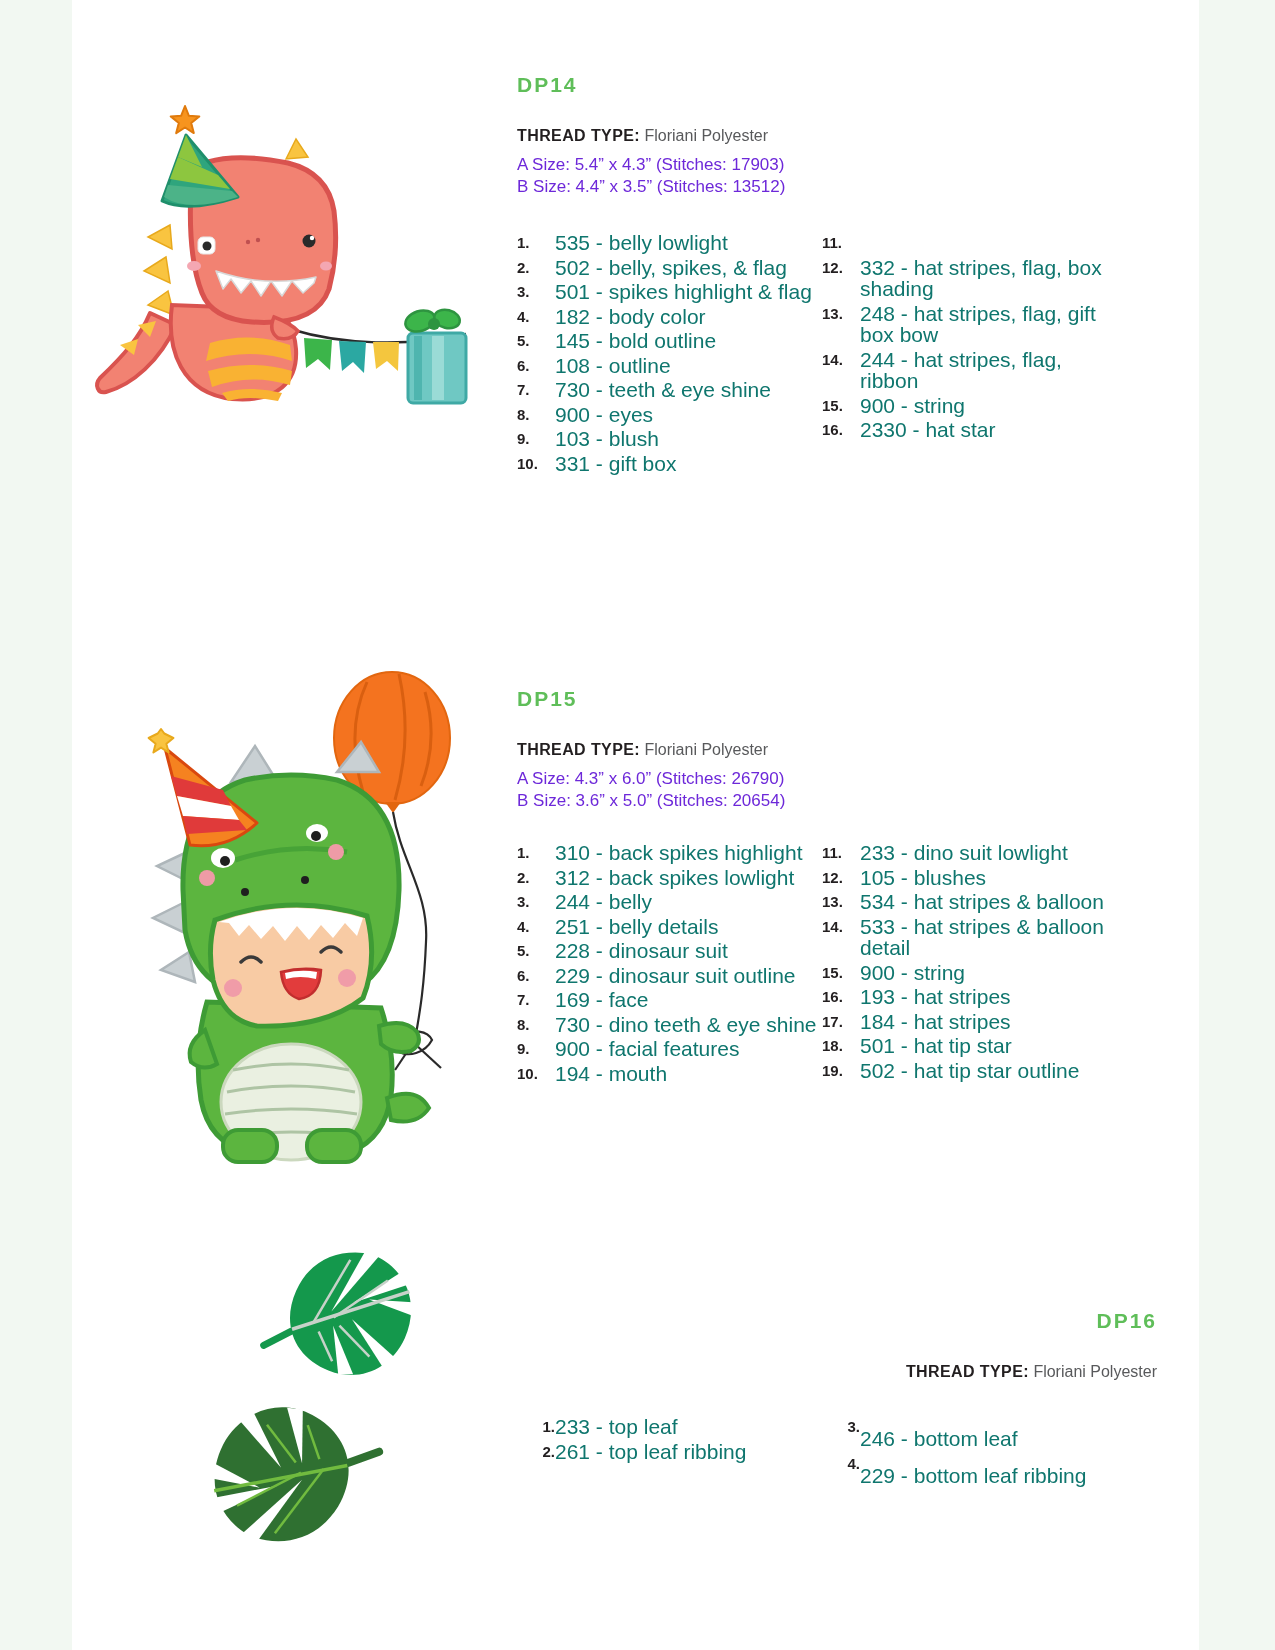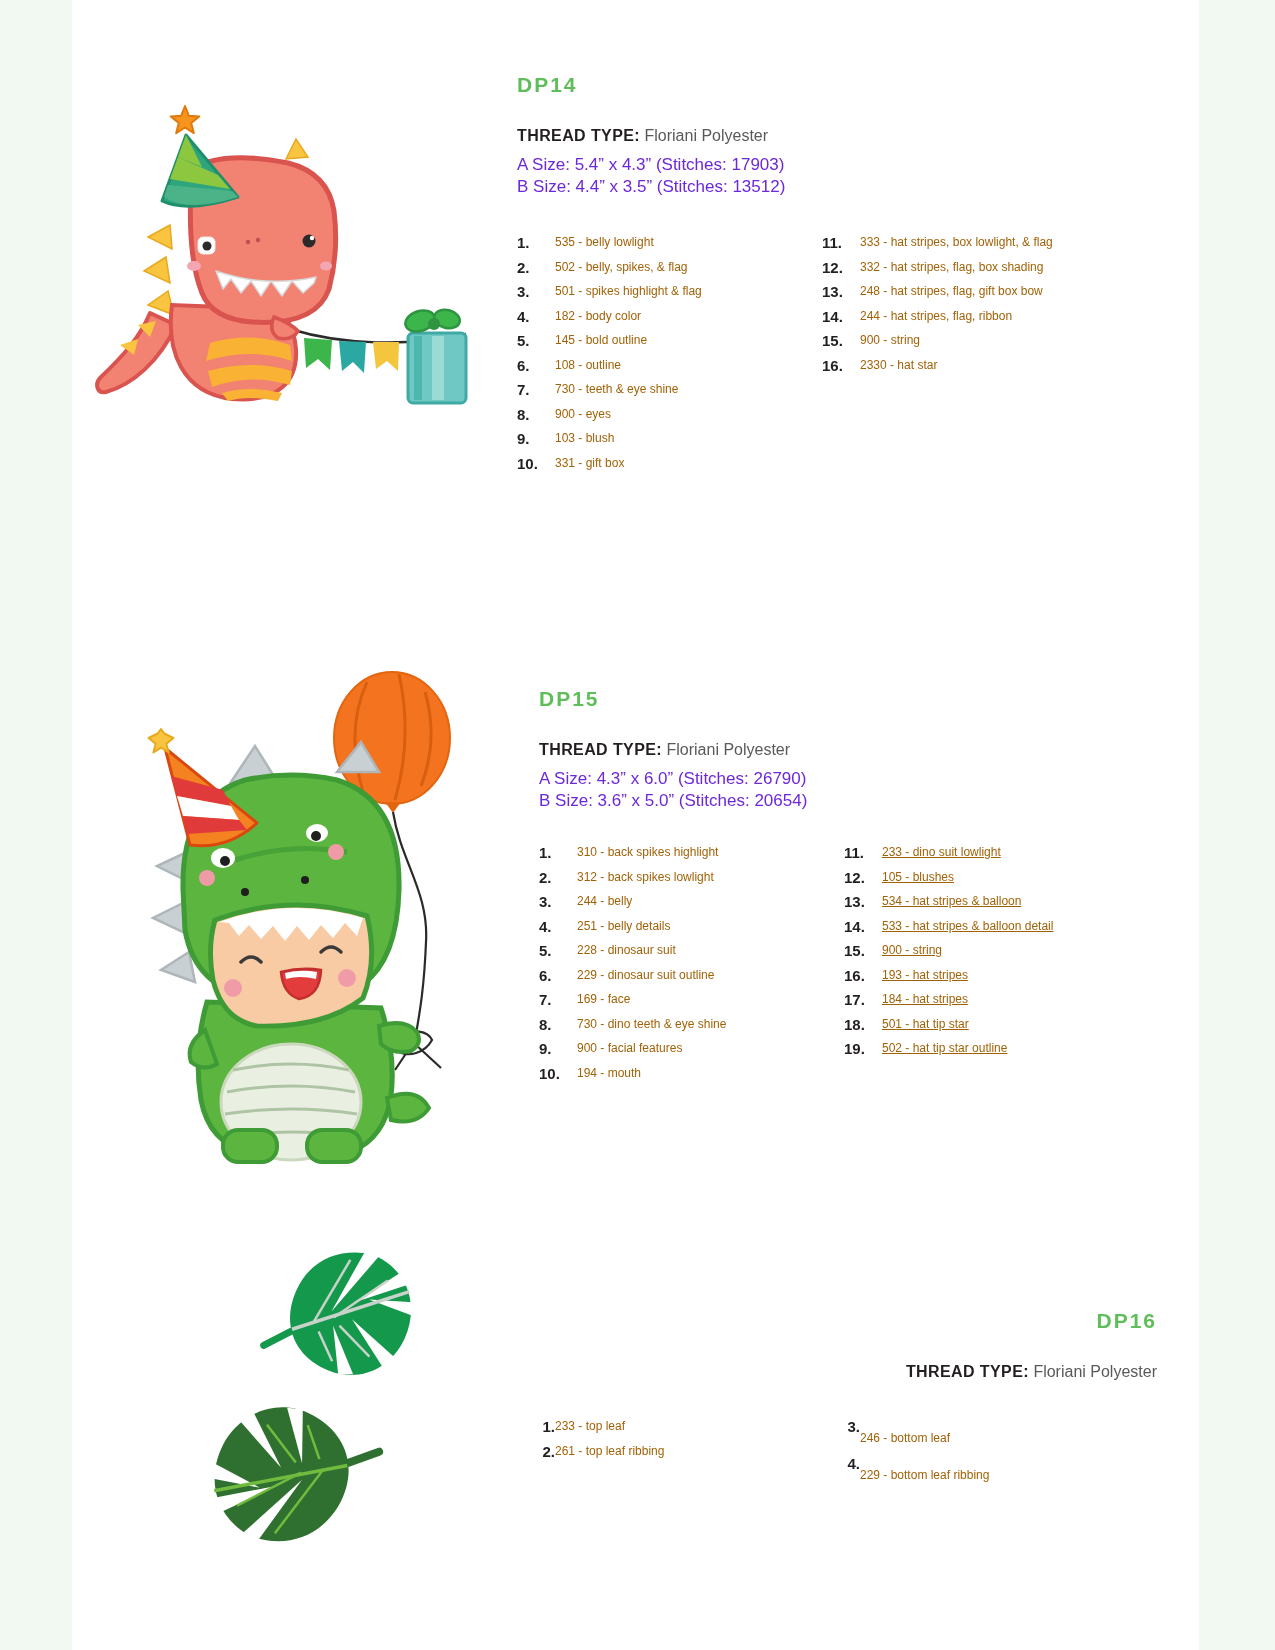--- a/index.html
+++ b/index.html
@@ -6,43 +6,43 @@
   .page{
     position:relative;width:1275px;height:1650px;background:#ffffff;
     font-family:"Liberation Sans", sans-serif;overflow:hidden;
   }
   .strip{position:absolute;top:0;height:1650px;background:#F2F8F2;}
   .strip.left{left:0;width:72px;}
   .strip.right{right:0;width:76px;}
 
   .sec{position:absolute;left:517px;width:640px;}
   .sec-a{top:72px;}
-  .sec-b{top:686px;margin-left:22px;}
+  .sec-b{top:686px;}
   .sec-c{top:1308px;text-align:right;}
 
   .title{
     margin:0;font-size:21px;line-height:26px;font-weight:bold;
     color:#5FBE59;letter-spacing:2px;
   }
   .thread{margin:26px 0 0 0;font-size:16px;line-height:24px;color:#58595B;}
   .tt-label{font-weight:bold;color:#231F20;letter-spacing:0.4px;}
   .sizes{margin:6px 0 0 0;font-size:17px;line-height:22px;color:#6d28d9;}
 
   .cols{display:flex;align-items:flex-start;}
   .sec-a .cols{margin-top:34px;}
   .sec-b .cols{margin-top:30px;}
   .sec-c .cols{margin-top:32px;}
   .col{display:block;}
   .col1{width:305px;flex:none;}
   .col2{flex:none;}
   .li-row{display:flex;margin-bottom:3px;}
   .li-num{flex:none;width:38px;font-size:15px;line-height:21.5px;font-weight:bold;color:#231F20;}
-  .li-text{font-size:12px;line-height:21.5px;color:#a16207;}
+  .li-text{font-size:21px;line-height:21.5px;color:#0f766e;}
   .sec-a .col2 .li-text{max-width:248px;}
-  .sec-b .col2 .li-text{max-width:292px;text-decoration:underline;}
+  .sec-b .col2 .li-text{max-width:292px;}
   .sec-c .col2 .li-text{max-width:292px;margin-top:12px;}
 
   .art{position:absolute;}
   .art-dp14{left:90px;top:93px;}
   .art-dp15{left:95px;top:630px;}
   .art-dp16{left:180px;top:1245px;}
 </style>
 </head>
 <body>
 
@@ -243,21 +243,20 @@
             <span class="li-text">103 - blush</span>
           </div>
           <div class="li-row">
             <span class="li-num">10.</span>
             <span class="li-text">331 - gift box</span>
           </div>
         </div>
       <div class="col col2">
           <div class="li-row">
             <span class="li-num">11.</span>
-            <span class="li-text">333 - hat stripes, box lowlight, &amp; flag</span>
           </div>
           <div class="li-row">
             <span class="li-num">12.</span>
             <span class="li-text">332 - hat stripes, flag, box shading</span>
           </div>
           <div class="li-row">
             <span class="li-num">13.</span>
             <span class="li-text">248 - hat stripes, flag, gift box bow</span>
           </div>
           <div class="li-row">

